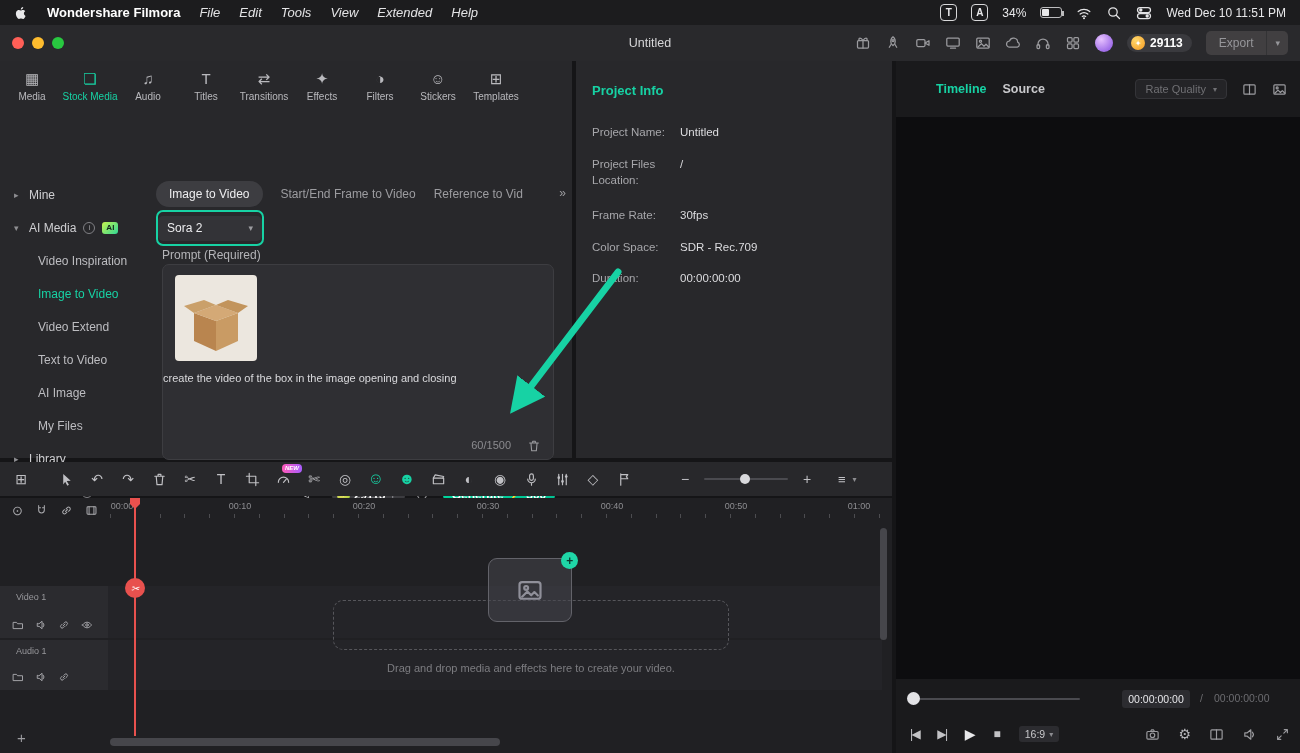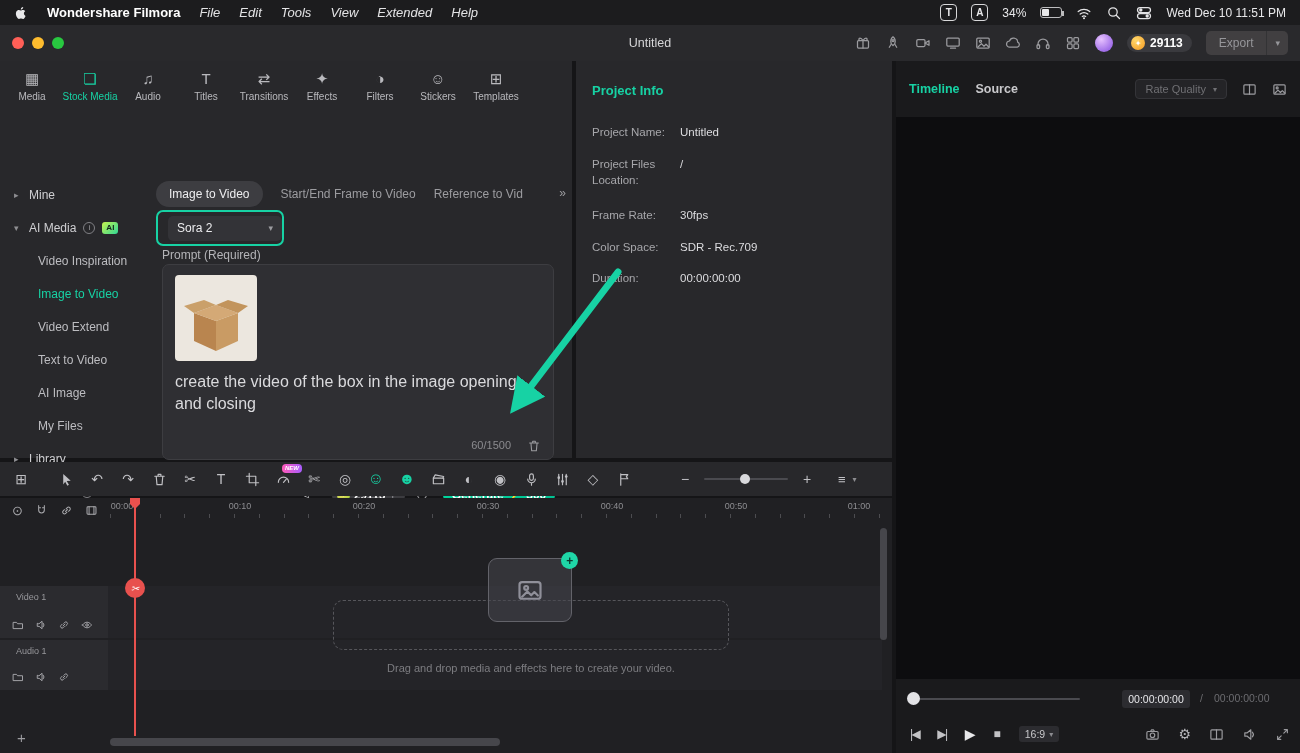--- a/index.html
+++ b/index.html
@@ -60,30 +60,30 @@
   .info-ic{ width:12px; height:12px; border:1px solid #808084; border-radius:50%; font-size:8px;
             display:flex; align-items:center; justify-content:center; color:#9a9a9e; font-style:normal; }
   .ai-badge{ background:linear-gradient(135deg,#c6f24e,#2fd896); color:#15241b; font-size:8px;
              font-weight:bold; border-radius:3px; padding:1.5px 4px; }
 
   #gen-content{ position:absolute; left:152px; top:111px; right:2px; bottom:0; }
   #gen-tabs{ position:absolute; top:8px; left:4px; right:0; height:27px; display:flex; align-items:center;
              gap:18px; font-size:12px; color:#9c9ca0; white-space:nowrap; overflow:hidden; }
   .gen-tab-pill{ background:#3d3d41; color:#ededef; border-radius:14px; padding:6px 13px; }
   .gen-more{ position:absolute; right:4px; top:14px; color:#9c9ca0; font-size:12px; background:#28282b; padding-left:5px; }
-  #model-hl{ position:absolute; top:38px; left:4px; width:128px; height:36px; border:2px solid var(--accent);
-             border-radius:7px; display:flex; align-items:center; justify-content:flex-end; }
+  #model-hl{ position:absolute; top:38px; left:4px; width:108px; height:36px; border:2px solid var(--accent);
+             border-radius:7px; display:flex; align-items:center; justify-content:center; }
   #model-dd{ width:114px; height:25px; background:#333337; border-radius:5px; display:flex; align-items:center;
              justify-content:space-between; padding:0 9px; font-size:12px; color:#ececee; }
   #model-dd .chev{ font-size:9px; color:#9c9ca0; }
   #prompt-label{ position:absolute; top:76px; left:10px; font-size:12px; color:#b4b4b8; }
   #prompt-box{ position:absolute; top:92px; left:10px; width:392px; height:196px; background:#2f2f33;
                border:1px solid #3d3d41; border-radius:7px; }
   #prompt-thumb{ position:absolute; left:12px; top:10px; width:82px; height:86px; border-radius:4px; overflow:hidden; }
-  #prompt-text{ position:absolute; left:12px; top:106px; right:12px; font-size:16px; color:#dadadd; line-height:1.35; }
+  #prompt-text{ position:absolute; left:0; top:106px; right:12px; font-size:11px; color:#dadadd; line-height:1.35; }
   #char-counter{ position:absolute; bottom:8px; right:42px; font-size:11px; color:#8b8b8f; }
   #prompt-trash{ position:absolute; bottom:6px; right:12px; }
   #prompt-trash svg{ width:14px; height:14px; }
   #dur-pill{ position:absolute; top:297px; left:12px; height:20px; background:#323236; border-radius:10px;
              display:flex; align-items:center; gap:5px; padding:0 9px; font-size:11px; color:#cfcfd2; }
   #dur-pill .chev{ font-size:8px; color:#9c9ca0; }
   #gen-row{ position:absolute; top:311px; left:0; right:0; height:26px; }
   #ai-write{ position:absolute; left:147px; top:3px; font-size:14px; color:#b4b4b8; }
   #credits-pill{ position:absolute; left:180px; top:1px; height:22px; background:#3c3c40; border-radius:11px;
                  display:flex; align-items:center; gap:4px; padding:0 9px 0 5px; }
@@ -104,21 +104,21 @@
   #pi-title{ color:var(--accent); font-size:13px; font-weight:bold; margin-bottom:26px; }
   .pi-row{ display:flex; margin-bottom:15px; font-size:11.5px; }
   .pi-row.tall{ margin-bottom:18px; }
   .pi-label{ width:88px; color:#a7a7ab; line-height:1.45; flex:none; }
   .pi-value{ color:#dcdcdf; line-height:1.45; }
 
   
   #preview-panel{ position:absolute; left:896px; top:61px; width:404px; height:692px; background:#1a1a1c; }
   #pv-header{ height:56px; display:flex; align-items:center; padding:0 13px; gap:16px; }
   .pv-tab{ font-size:12.5px; font-weight:bold; }
-  .pv-tab.active{ color:var(--accent); }
+  .pv-tab.active{ color:var(--accent);margin-left:27px; }
   .pv-tab.inactive{ color:#c9c9cc; }
   #pv-right{ margin-left:auto; display:flex; align-items:center; gap:15px; }
   .fq-btn{ background:#242427; border:1px solid #343438; border-radius:4px; color:#707074; font-size:11px;
            padding:3px 9px; display:flex; gap:7px; align-items:center; }
   .fq-btn .chev{ font-size:8px; }
   .pv-hd-ic svg{ width:15px; height:15px; }
   #pv-screen{ position:absolute; left:0; top:56px; right:0; height:562px; background:#0d0d0f; }
   #pv-scrub{ position:absolute; top:629px; left:0; right:0; height:18px; }
   .scrub-line{ position:absolute; left:16px; width:168px; top:8px; height:2px; background:#4a4a4f; border-radius:1px; }
   .scrub-handle{ position:absolute; left:11px; top:2px; width:13px; height:13px; border-radius:50%; background:#e3e3e6; }

